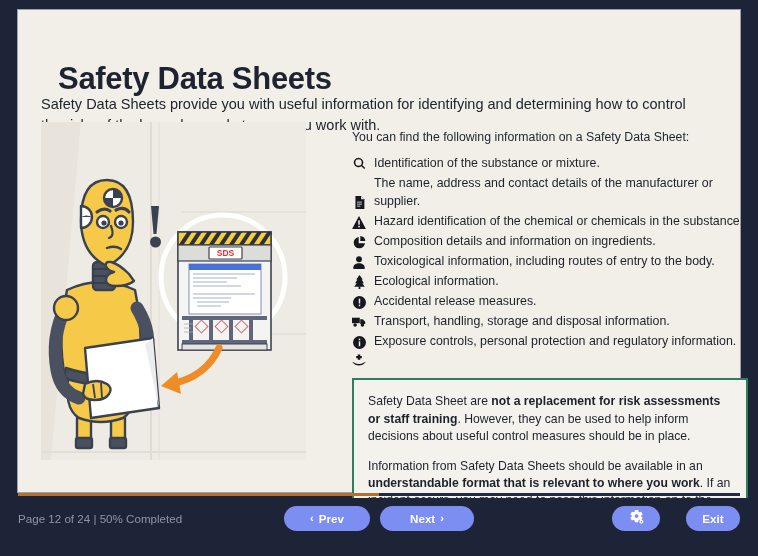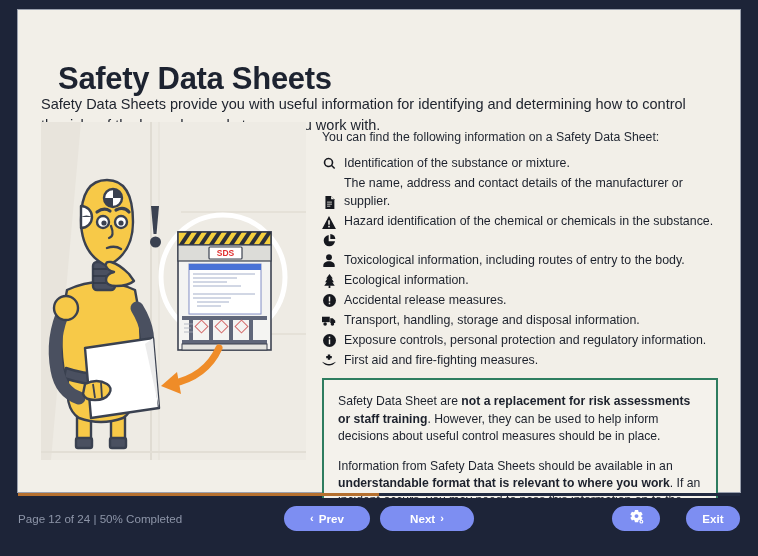--- a/index.html
+++ b/index.html
@@ -27,21 +27,21 @@
   }
 
   
   .illus{
     position:absolute;left:23px;top:112px;width:265px;height:338px;
     background:#eeebe4;overflow:hidden;
   }
   .illus svg{position:absolute;left:0;top:0;}
 
   
-  .rightcol{position:absolute;left:304px;top:120px;width:396px;}
+  .rightcol{position:absolute;left:334px;top:120px;width:396px;}
   .lead{font-size:12.3px;color:#1f2530;margin-bottom:10px;}
   ul.sds-list{list-style:none;margin:0;padding:0;}
   ul.sds-list li{
     display:flex;align-items:flex-end;gap:8px;
     font-size:12.4px;line-height:18.4px;color:#1c212c;margin-bottom:1.6px;
   }
   ul.sds-list li .ico{
     flex:0 0 14px;width:14px;height:17px;display:flex;align-items:center;justify-content:center;
     color:#16181e;
   }
@@ -278,20 +278,21 @@
           </span>
           <span>Hazard identification of the chemical or chemicals in the substance.</span>
         </li>
         <li>
           <span class="ico">
             <svg width="13" height="13" viewBox="0 0 16 16" fill="currentColor">
                 <path d="M7 1.2A7 7 0 1 0 14.8 9H7z"></path>
                 <path d="M9 0v6.2h6.2A6.3 6.3 0 0 0 9 0z"></path>
               </svg>
           </span>
+          <span>Composition details and information on ingredients.</span>
         </li>
         <li>
           <span class="ico">
             <svg width="12" height="13" viewBox="0 0 14 16" fill="currentColor">
                 <circle cx="7" cy="4" r="3.6"></circle>
                 <path d="M7 9c-4 0-7 2.4-7 5v2h14v-2c0-2.6-3-5-7-5z"></path>
               </svg>
           </span>
           <span>Toxicological information, including routes of entry to the body.</span>
         </li>
@@ -335,21 +336,20 @@
           </span>
           <span>Exposure controls, personal protection and regulatory information.</span>
         </li>
         <li>
           <span class="ico">
             <svg width="14" height="13" viewBox="0 0 16 14" fill="currentColor">
                 <path d="M6.6 0h2.8v1.8h1.8v2.6H9.4v1.8H6.6V4.4H4.8V1.8h1.8z"></path>
                 <path d="M0 8.4c2.6 3 5.2 4.4 8 4.4s5.4-1.4 8-4.4c-2 .6-3.4 1.8-5.4 2.2a8 8 0 0 1-5.2 0C3.4 10.2 2 9 0 8.4z"></path>
               </svg>
           </span>
-          <span>First aid and fire-fighting measures.</span>
         </li>
       </ul>
 
       <div class="callout">
         <p><span>Safety Data Sheet are </span><b>not a replacement for risk assessments or staff training</b><span>. However, they can be used to help inform decisions about useful control measures should be in place.</span></p>
         <p><span>Information from Safety Data Sheets should be available in an </span><b>understandable format that is relevant to where you work</b><span>. If an incident occurs, you may need to pass this information on to the emergency services.</span></p>
       </div>
     </div>
   </div>
 

